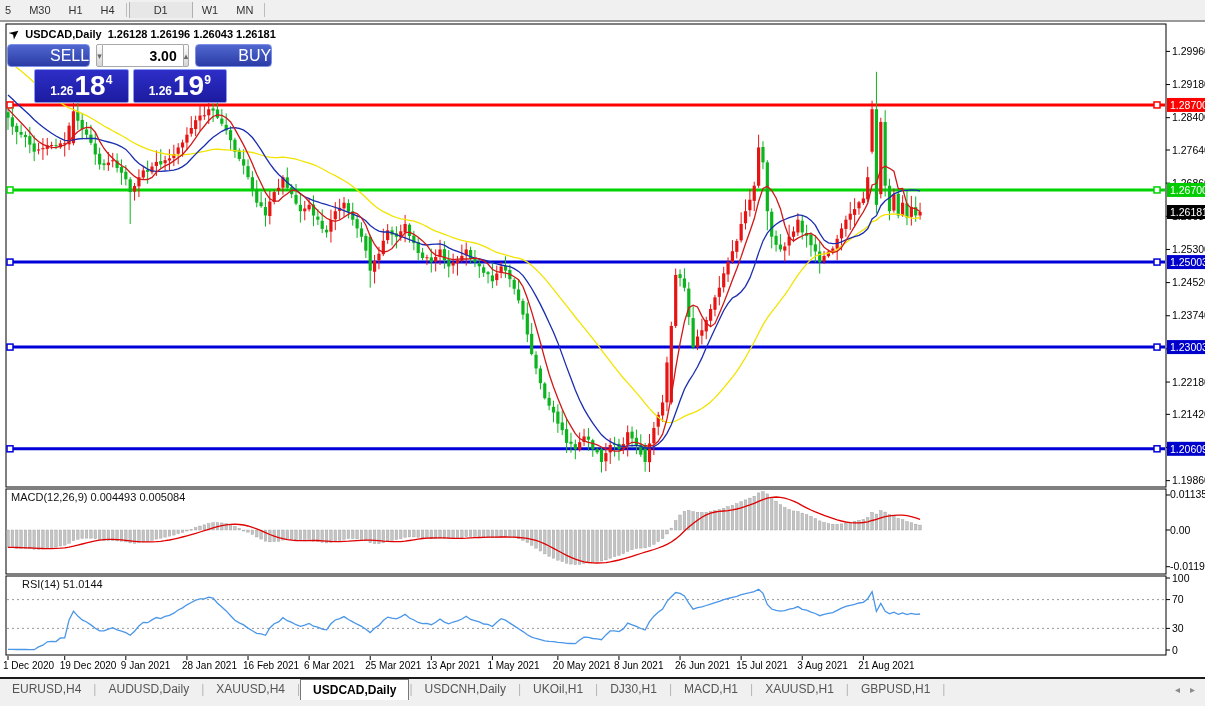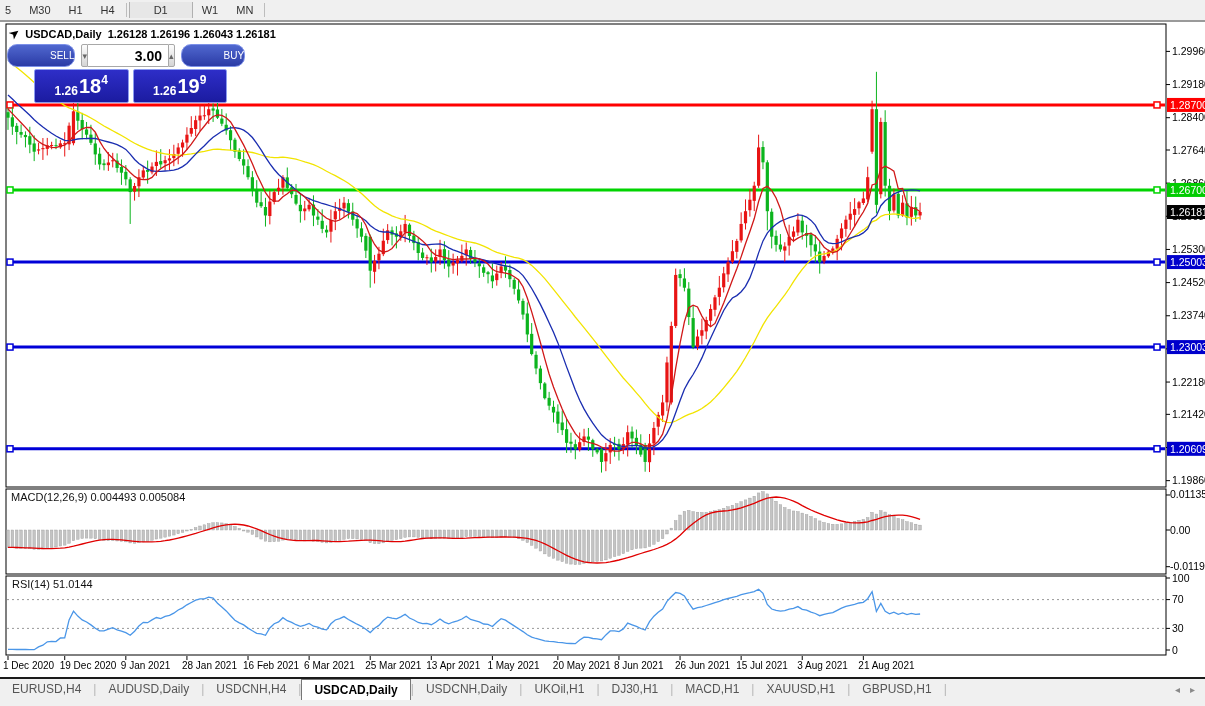--- a/index.html
+++ b/index.html
@@ -11,38 +11,38 @@
   .tf{font-size:11px;color:#333;padding:2px 9px;cursor:default;white-space:nowrap;}
   .tf:first-child{margin-left:-4px;}
   .tf.active{background:#e7e7e7;border-left:1px solid #b0b0b0;border-right:1px solid #b0b0b0;padding:2px 24px;}
   .tfsep{width:1px;height:14px;background:#bdbdbd;margin:0 2px;}
   
   .chart-title{position:absolute;left:10px;top:27px;z-index:20;font-size:11px;font-weight:700;color:#000;display:flex;gap:6px;align-items:center;}
   .arrow-icon{display:inline-block;transform:rotate(-38deg) scale(1.05);font-size:11px;color:#000;}
   
   .trade-widget{position:absolute;left:7px;top:44px;z-index:25;width:220px;}
   .tw-row1{display:flex;align-items:stretch;height:23px;}
-  .tw-btn{width:49px;background:linear-gradient(#5068cf,#2b3ba6);border:1px solid #7c90e8;border-radius:10px;
-          color:#fff;font-size:10px;display:flex;align-items:center;justify-content:center;cursor:pointer;padding-left:42px;}
+  .tw-btn{width:49px;background:linear-gradient(#5068cf,#2b3ba6);border:1px solid #7c90e8;border-radius:4px;
+          color:#fff;font-size:16px;display:flex;align-items:center;justify-content:center;cursor:pointer;padding-left:42px;}
   .tw-spin{width:18px;background:linear-gradient(#fdfdfd,#d5d5d5);border:1px solid #a8a8a8;color:#666;
            font-size:9px;display:flex;align-items:center;justify-content:center;cursor:pointer;}
   .tw-spin.left{margin-left:6px;border-radius:2px 0 0 2px;}
   .tw-spin.right{border-radius:0 2px 2px 0;margin-right:6px;}
   .tw-vol{width:66px;border:1px solid #a8a8a8;border-left:none;border-right:none;background:#fff;
           font-size:14px;font-weight:700;text-align:right;padding:0 6px 0 8px;color:#000;font-family:"Liberation Sans",sans-serif;}
   .tw-row2{display:flex;gap:4px;margin-top:2px;margin-left:27px;}
   .pricebox{width:106px;height:32px;background:linear-gradient(#2e2ec8,#1b1ba0);border:1px solid #8c9cf0;border-radius:2px;
             color:#fff;display:flex;align-items:center;justify-content:center;cursor:pointer;}
   .pb-small{font-size:12px;font-weight:700;margin-top:9px;}
-  .pb-big{font-size:20px;font-weight:700;line-height:1;margin-left:1px;}
+  .pb-big{font-size:28px;font-weight:700;line-height:1;margin-left:1px;}
   .pb-sup{font-size:12px;font-weight:700;align-self:flex-start;margin-top:3px;}
   
   .ind-label{position:absolute;z-index:20;font-size:11px;color:#111;}
   #macd-label{left:11px;top:491px;}
-  #rsi-label{left:12px;top:578px;}
+  #rsi-label{left:22px;top:578px;}
   
   .tabbar{position:absolute;left:0;top:677px;width:1205px;height:21px;background:#f0f0f0;
           border-top:2px solid #1b1b1b;display:flex;align-items:stretch;z-index:30;}
   .tab{font-size:12px;color:#555;padding:3px 12px 0 12px;white-space:nowrap;cursor:pointer;}
   .tab.active{background:#fff;border:1px solid #777;border-bottom:none;color:#000;font-weight:700;margin-top:0px;}
   .tabsep{color:#b5b5b5;font-size:12px;padding-top:3px;}
   .tab-arrows{margin-left:auto;display:flex;align-items:center;gap:10px;padding-right:10px;}
   .tab-arrow{color:#8a8a8a;font-size:10px;cursor:pointer;}
   .bottom-strip{position:absolute;left:0;top:698px;width:1205px;height:8px;background:#f0f0f0;border-top:1px solid #d0d0d0;z-index:29;}
   
@@ -873,21 +873,21 @@
 
   <div class="ind-label" id="macd-label">MACD(12,26,9) 0.004493 0.005084</div>
   <div class="ind-label" id="rsi-label">RSI(14) 51.0144</div>
 
   <div class="tabbar">
     <div style="display:flex;align-items:stretch;" id="tab-row">
         <div class="tab">EURUSD,H4</div>
         <span class="tabsep">|</span>
         <div class="tab">AUDUSD,Daily</div>
         <span class="tabsep">|</span>
-        <div class="tab">USDCNH,H4</div>
+        <div class="tab">XAUUSD,H4</div>
         <span class="tabsep">|</span>
         <div class="tab active">USDCAD,Daily</div>
         <span class="tabsep">|</span>
         <div class="tab">USDCNH,Daily</div>
         <span class="tabsep">|</span>
         <div class="tab">UKOil,H1</div>
         <span class="tabsep">|</span>
         <div class="tab">DJ30,H1</div>
         <span class="tabsep">|</span>
         <div class="tab">MACD,H1</div>

